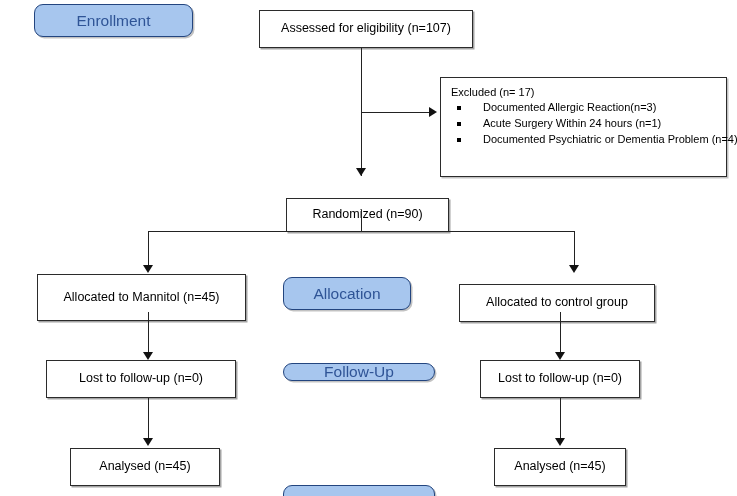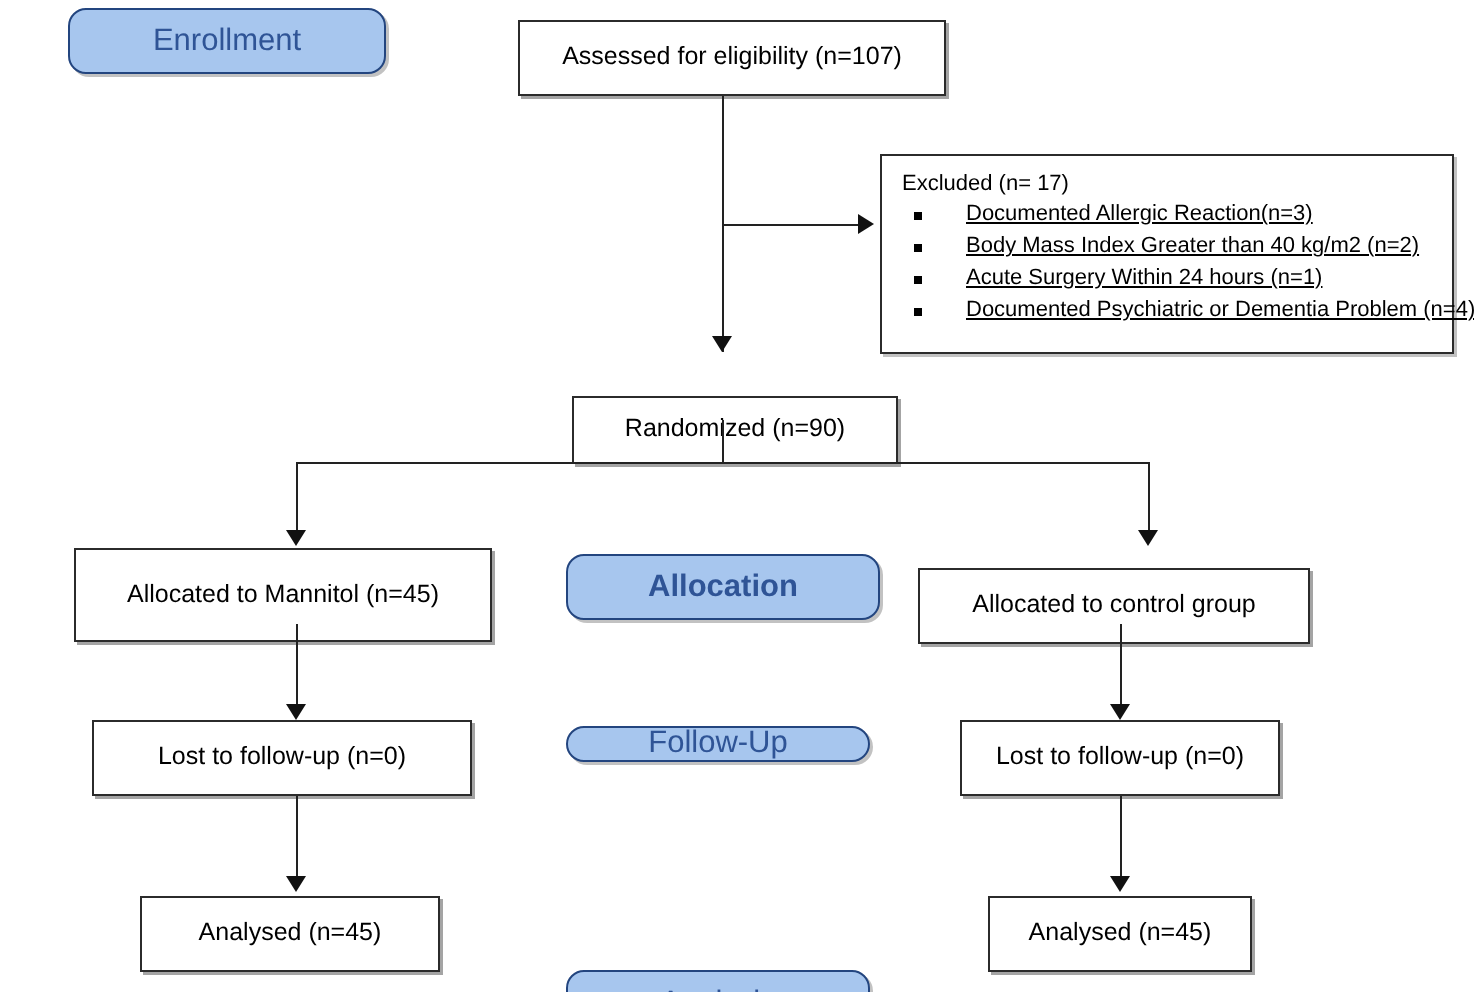--- a/index.html
+++ b/index.html
@@ -68,21 +68,20 @@
   .excl ul {
     list-style: none;
     margin: 0;
     padding: 0;
   }
   .excl li {
     position: relative;
     padding-left: 34px;
     margin-bottom: 5px;
     white-space: nowrap;
-    text-decoration: underline;
   }
   .excl li .bullet {
     position: absolute;
     left: 8px;
     top: 4px;
     width: 4px;
     height: 4px;
     background: #000000;
   }
 
@@ -132,24 +131,20 @@
 
   <div class="hline" style="left:361px; top:112px; width:72px;"></div>
   <div class="arrow-right" style="left:429px; top:107px;"></div>
 
   <div class="excl" style="left:440px; top:77px; width:287px; height:100px;">
     <div class="excl-title">Excluded (n= 17)</div>
     <ul>
       <li>
         <span class="bullet"></span>
         <span>Documented Allergic Reaction(n=3)</span>
-      </li>
-      <li>
-        <span class="bullet"></span>
-        <span>Body Mass Index Greater than 40 kg/m2 (n=2)</span>
       </li>
       <li>
         <span class="bullet"></span>
         <span>Acute Surgery Within 24 hours (n=1)</span>
       </li>
       <li>
         <span class="bullet"></span>
         <span>Documented Psychiatric or Dementia Problem (n=4)</span>
       </li>
     </ul>
@@ -163,21 +158,21 @@
   <div class="hline" style="left:148px; top:231px; width:427px;"></div>
   <div class="vline" style="left:148px; top:231px; height:40px;"></div>
   <div class="arrow-down" style="left:143px; top:265px;"></div>
   <div class="vline" style="left:574px; top:231px; height:40px;"></div>
   <div class="arrow-down" style="left:569px; top:265px;"></div>
 
   <div class="box" style="left:37px; top:274px; width:209px; height:47px;">
     <span>Allocated to Mannitol (n=45)</span>
   </div>
 
-  <div class="stage" style="left:283px; top:277px; width:157px; height:33px;font-weight:bold;">
+  <div class="stage" style="left:283px; top:277px; width:128px; height:33px;">
     <span>Allocation</span>
   </div>
 
   <div class="box" style="left:459px; top:284px; width:196px; height:38px;">
     <span>Allocated to control group</span>
   </div>
 
   <div class="vline" style="left:148px; top:312px; height:44px;"></div>
   <div class="arrow-down" style="left:143px; top:352px;"></div>
   <div class="vline" style="left:560px; top:312px; height:44px;"></div>

